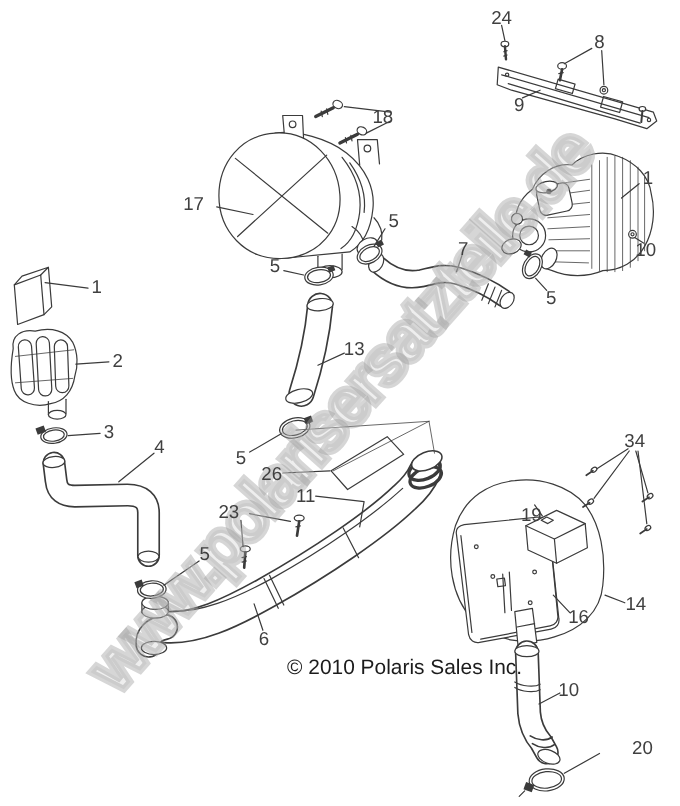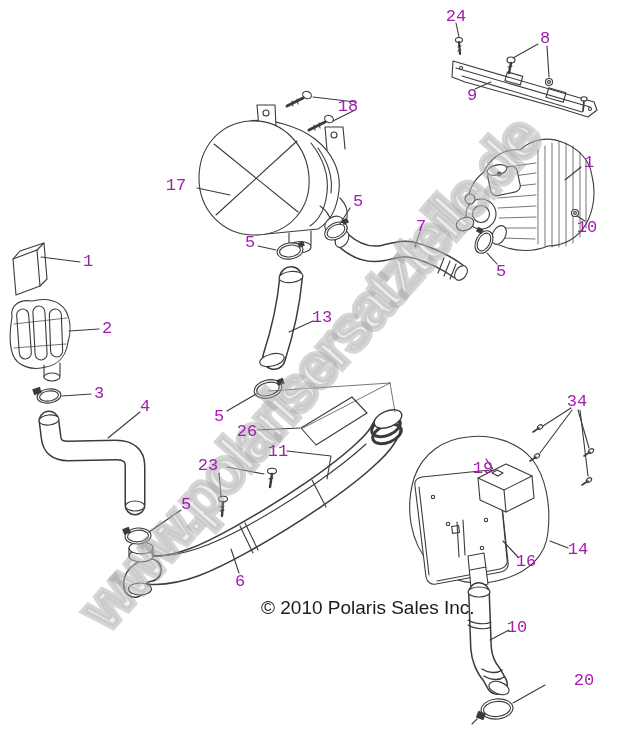--- a/index.html
+++ b/index.html
@@ -4,22 +4,22 @@
 <style>
   html,body{margin:0;padding:0;background:#fff;}
   .stage{position:relative;width:618px;height:733px;background:#fff;overflow:hidden;
          font-family:"Liberation Sans",sans-serif;}
   .art{position:absolute;left:0;top:0;}
   .art path,.art ellipse,.art circle,.art rect,.art line,.art polyline{
       stroke:#3b3b3b;stroke-width:1.1;fill:none;stroke-linecap:round;stroke-linejoin:round;}
   .art .wf{fill:#ffffff;}
   .art .dk{fill:#3b3b3b;stroke:none;}
   .art .thin{stroke-width:0.7;}
-  .callout{position:absolute;transform:translate(-50%,-50%);font-size:17px;color:#a21caf;
-           white-space:nowrap;line-height:1;font-family:Liberation Mono, monospace;}
+  .callout{position:absolute;transform:translate(-50%,-50%);font-size:17px;color:#404040;
+           white-space:nowrap;line-height:1;}
   .copyright{position:absolute;left:261px;top:597px;font-size:19px;color:#1c1c1c;
              white-space:nowrap;}
   .watermark{position:absolute;left:-151px;top:338px;width:920px;text-align:center;
              font-weight:700;font-size:62px;letter-spacing:-4px;white-space:nowrap;
              color:rgba(210,210,210,0.38);-webkit-text-stroke:6px rgba(158,158,158,0.42);
              transform:rotate(-48.5deg);transform-origin:50% 50%;pointer-events:none;}
 </style>
 </head>
 <body>
 

